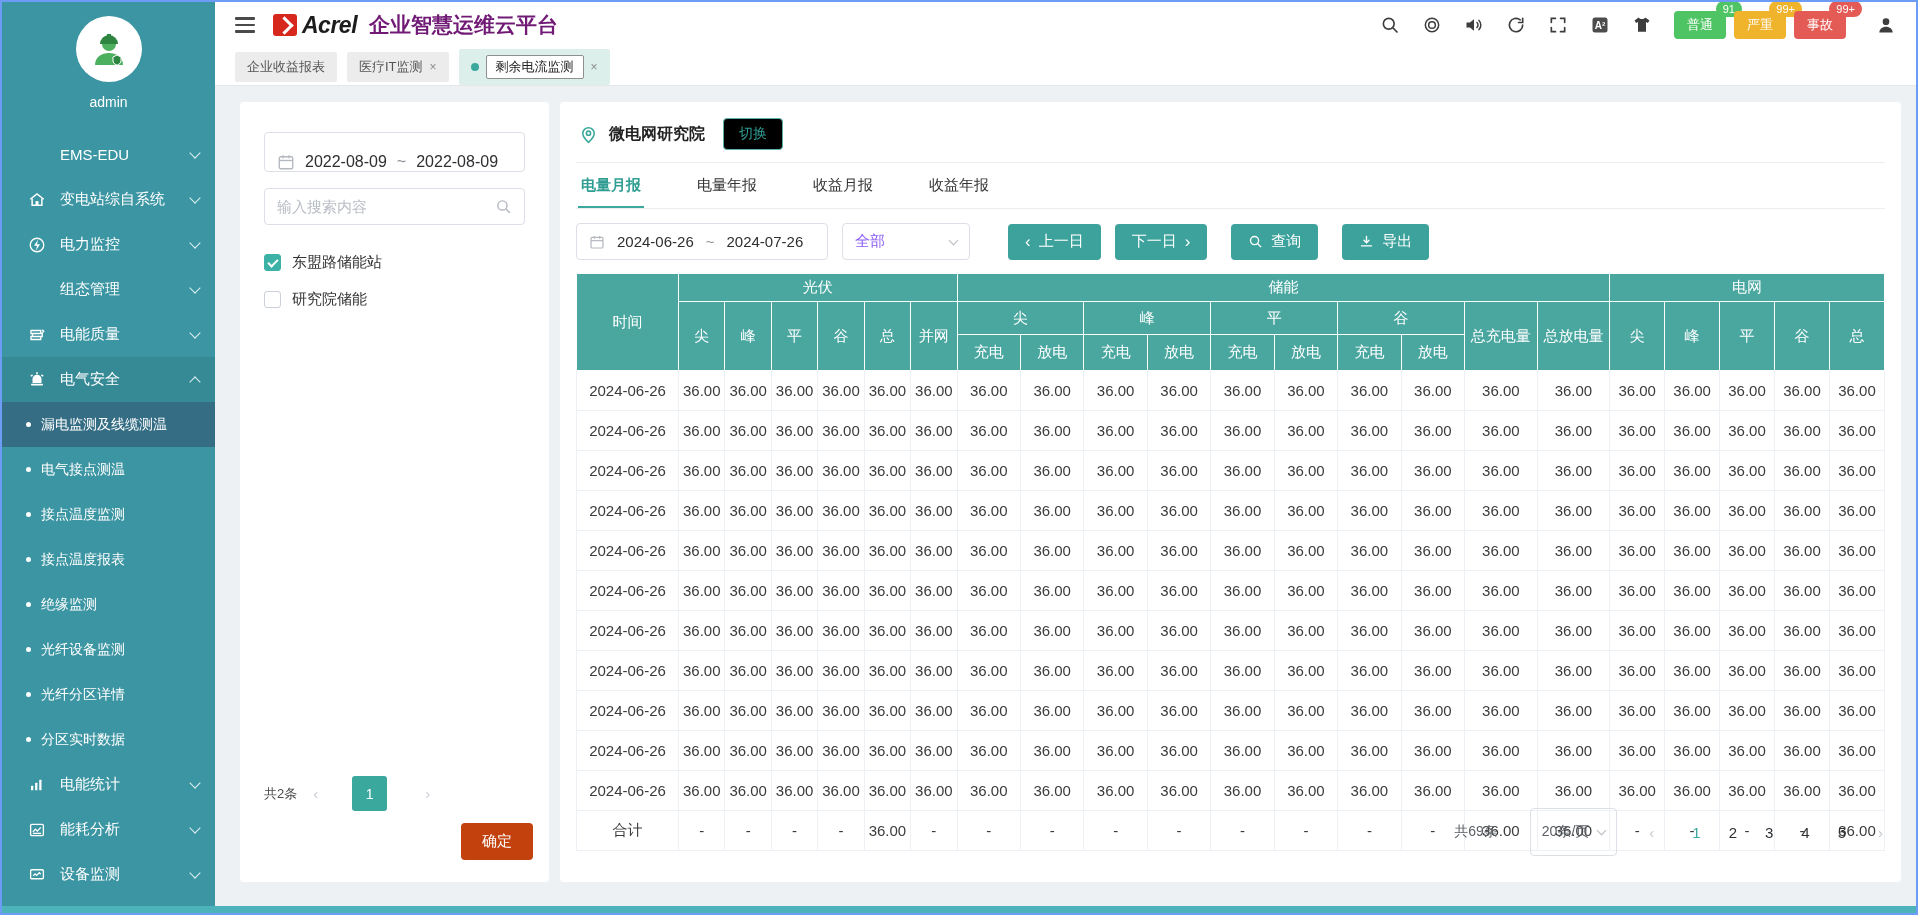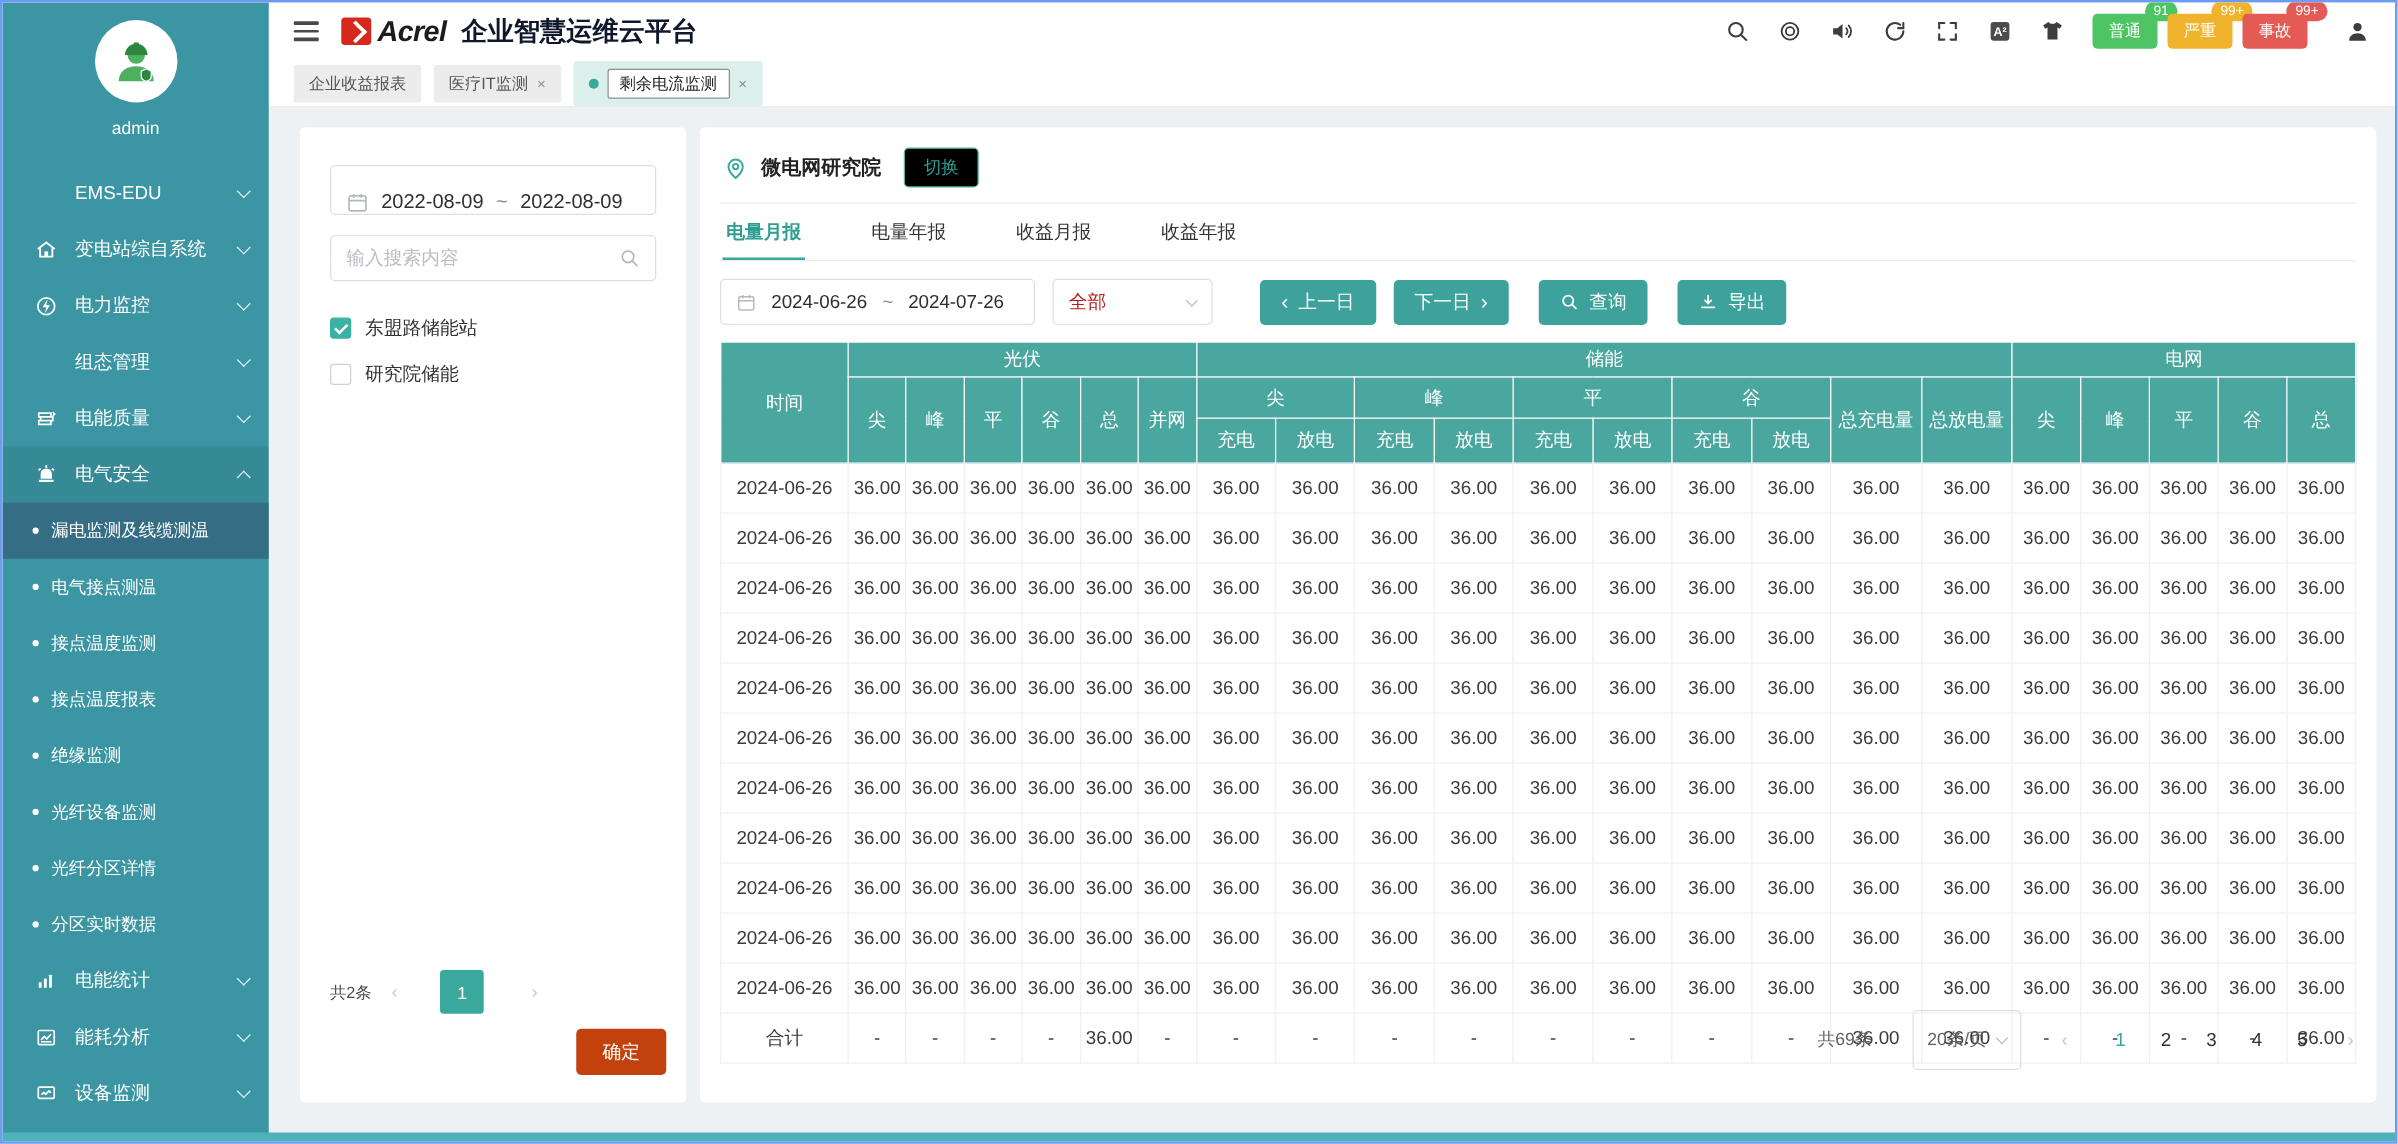--- a/index.html
+++ b/index.html
@@ -26,21 +26,21 @@
   .submenu-item.active { background:#356e84; }
   .dot { width:5px; height:5px; border-radius:50%; background:#fff; margin-right:10px; flex-shrink:0;}
   
   .topbar { position:absolute; left:213px; top:0; right:0; height:46px; background:#fff; display:flex; align-items:center; padding:0 20px; }
   .hamburger { display:flex; flex-direction:column; gap:4px; cursor:pointer; }
   .hamburger i { display:block; width:20px; height:2.5px; background:#4a4a4a; border-radius:1px;}
   .brand { display:flex; align-items:center; margin-left:18px; }
   .brand-mark { width:24px; height:22px; background:#d7281e; border-radius:3px; position:relative; }
   .brand-mark::after{ content:""; position:absolute; left:5px; top:5px; width:10px; height:10px; border:3px solid #fff; border-left:none; border-bottom:none; transform:rotate(45deg);}
   .brand-name { font-style:italic; font-weight:bold; font-size:23px; color:#1c1c1c; margin-left:5px; letter-spacing:-0.5px;}
-  .app-title { font-weight:bold; font-size:21px; color:#0f172a; margin-left:12px; }
+  .app-title { font-weight:bold; font-size:21px; color:#701a75; margin-left:12px; }
   .topbar-right { margin-left:auto; display:flex; align-items:center; gap:22px; }
   .tb-icon { width:20px; height:20px; display:flex; cursor:pointer;}
   .tb-icon svg { width:20px; height:20px; }
   .badge-pill { position:relative; color:#fff; font-size:13px; padding:5px 13px; border-radius:4px; cursor:pointer; margin-right:8px;}
   .badge-count { position:absolute; top:-10px; right:-16px; font-size:11px; color:#fff; padding:2px 7px; border-radius:10px; }
   
   .tabsbar { position:absolute; left:213px; top:46px; right:0; height:38px; background:#fff; display:flex; align-items:center; gap:10px; padding:0 20px; box-shadow:inset 0 -1px 0 #e7e7e7; }
   .wtab { background:#ececec; color:#555; font-size:13px; padding:6px 12px; border-radius:2px; display:flex; align-items:center; gap:7px; cursor:pointer;}
   .wtab .close { color:#8d8d8d; font-size:12px; }
   .wtab.active { background:#dcefeb; }
@@ -68,21 +68,21 @@
   
   .main-card { flex:1; height:780px; background:#fff; border-radius:4px; padding:12px 16px 0; position:relative; display:flex; flex-direction:column; }
   .station-row { display:flex; align-items:center; gap:10px; padding:4px 2px 12px; border-bottom:1px solid #ededed; }
   .station-name { font-weight:bold; font-size:16px; color:#222; }
   .switch-btn { border:1px solid #57b3a9; color:#2f9d92; background:#000000; padding:6px 15px; border-radius:4px; font-size:14px; cursor:pointer; margin-left:8px;}
   .report-tabs { display:flex; gap:50px; border-bottom:1px solid #ededed; padding:0 2px;}
   .rtab { padding:13px 3px 11px; font-size:15px; color:#333; cursor:pointer; border-bottom:2px solid transparent;}
   .rtab.active { color:#2f9d92; font-weight:bold; border-bottom-color:#3ba89d; }
   .toolbar { display:flex; align-items:center; gap:14px; margin:14px 0 13px; }
   .tb-date { border:1px solid #dcdfe6; border-radius:4px; height:37px; display:flex; align-items:center; gap:12px; padding:0 12px; font-size:15px; color:#2f2f2f; width:252px; font-weight:500;}
-  .tb-select { border:1px solid #dcdfe6; border-radius:4px; height:37px; width:128px; display:flex; align-items:center; justify-content:space-between; padding:0 12px; font-size:15px; color:#b91c1c; cursor:pointer; margin-right:24px;}
+  .tb-select { border:1px solid #dcdfe6; border-radius:4px; height:37px; width:128px; display:flex; align-items:center; justify-content:space-between; padding:0 12px; font-size:15px; color:#8b5cf6; cursor:pointer; margin-right:24px;}
   .sel-caret { width:7px; height:7px; border-right:1.5px solid #b6bac2; border-bottom:1.5px solid #b6bac2; transform:rotate(45deg); margin-top:-3px;}
   .btn { background:#3da29b; color:#fff; height:36px; border:none; border-radius:4px; padding:0 17px; display:flex; align-items:center; gap:8px; font-size:15px; cursor:pointer; font-family:"Liberation Sans",sans-serif;}
   .btn .chev { font-size:17px; line-height:1;}
   .btn svg { width:15px; height:15px; }
   
   table.report { width:100%; border-collapse:collapse; table-layout:fixed; }
   table.report thead th { background:#4aa7a0; color:#fff; font-weight:400; font-size:15px; border:1px solid #fbfcfc; padding:0; }
   .h1 th { height:28px; } .h2 th { height:33px; } .h3 th { height:36px; }
   table.report tbody td { border:1px solid #edf0f4; height:40px; text-align:center; font-size:15px; color:#3b3b3b; }
   

